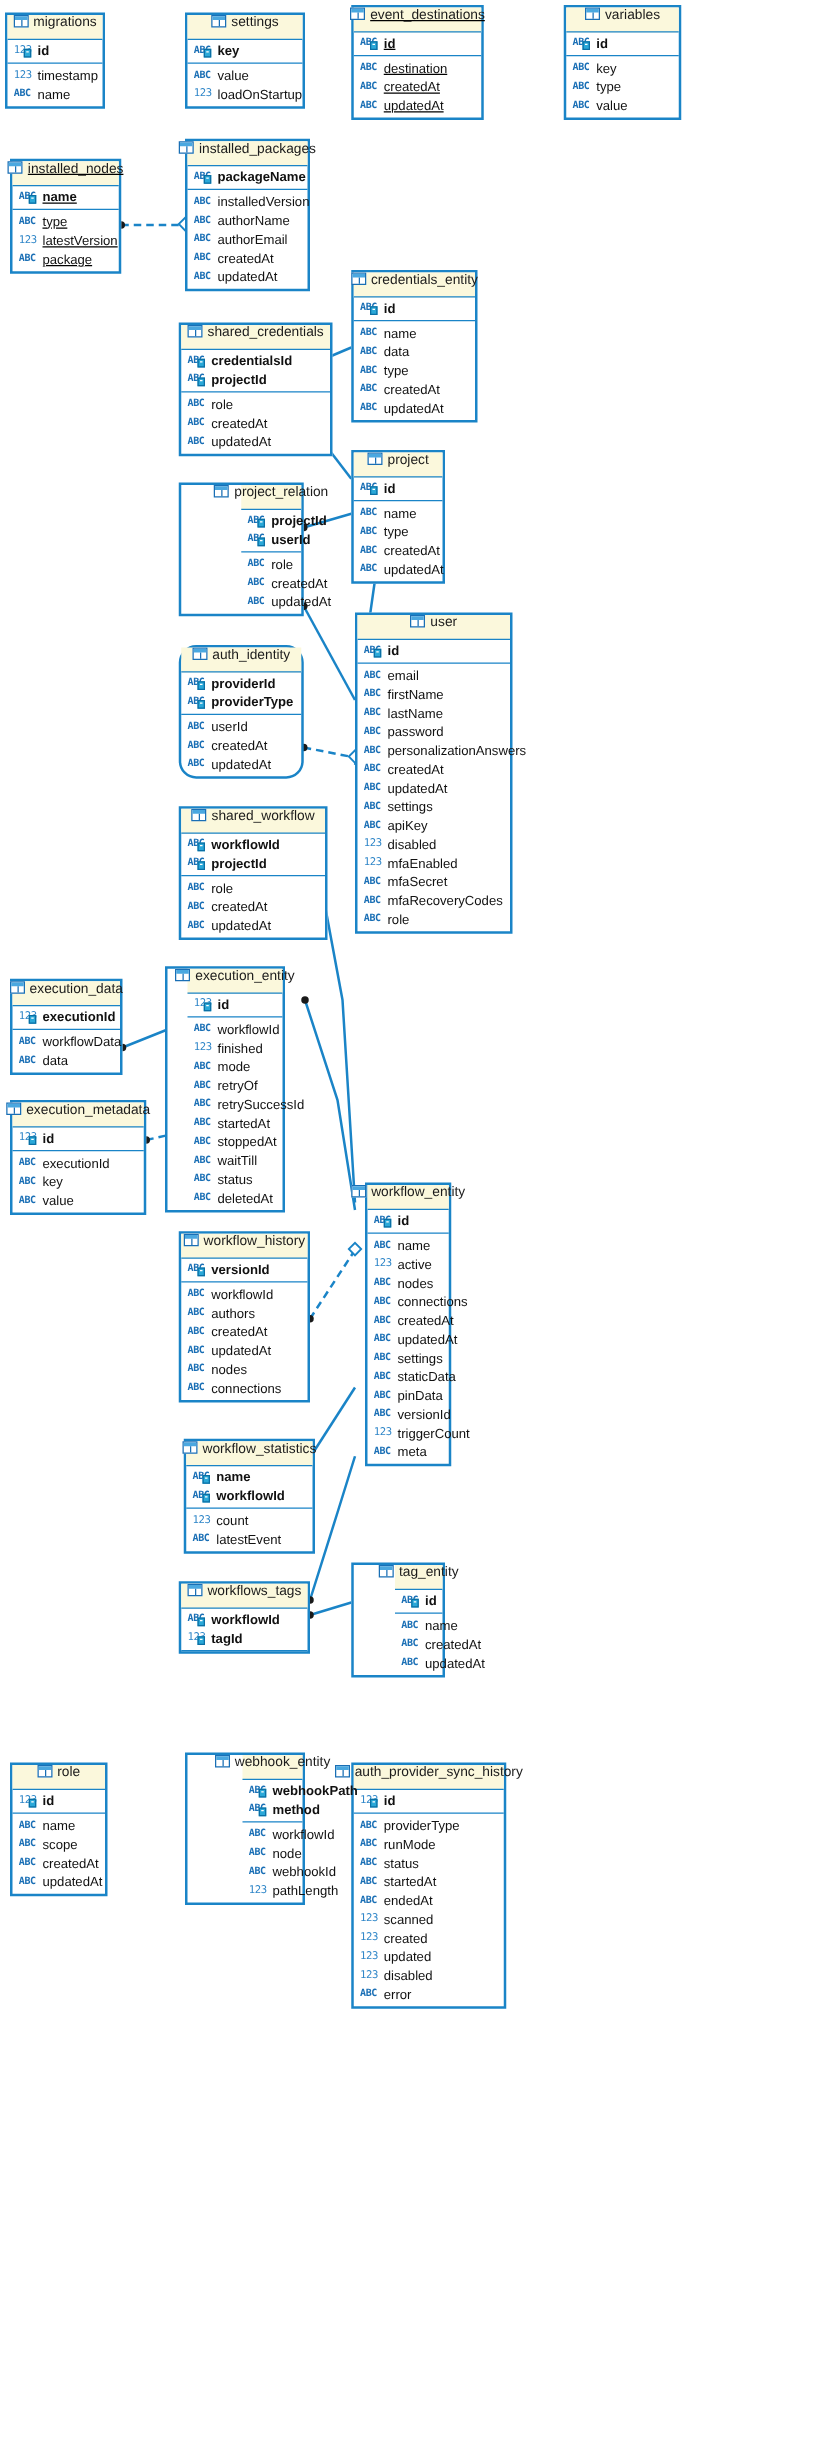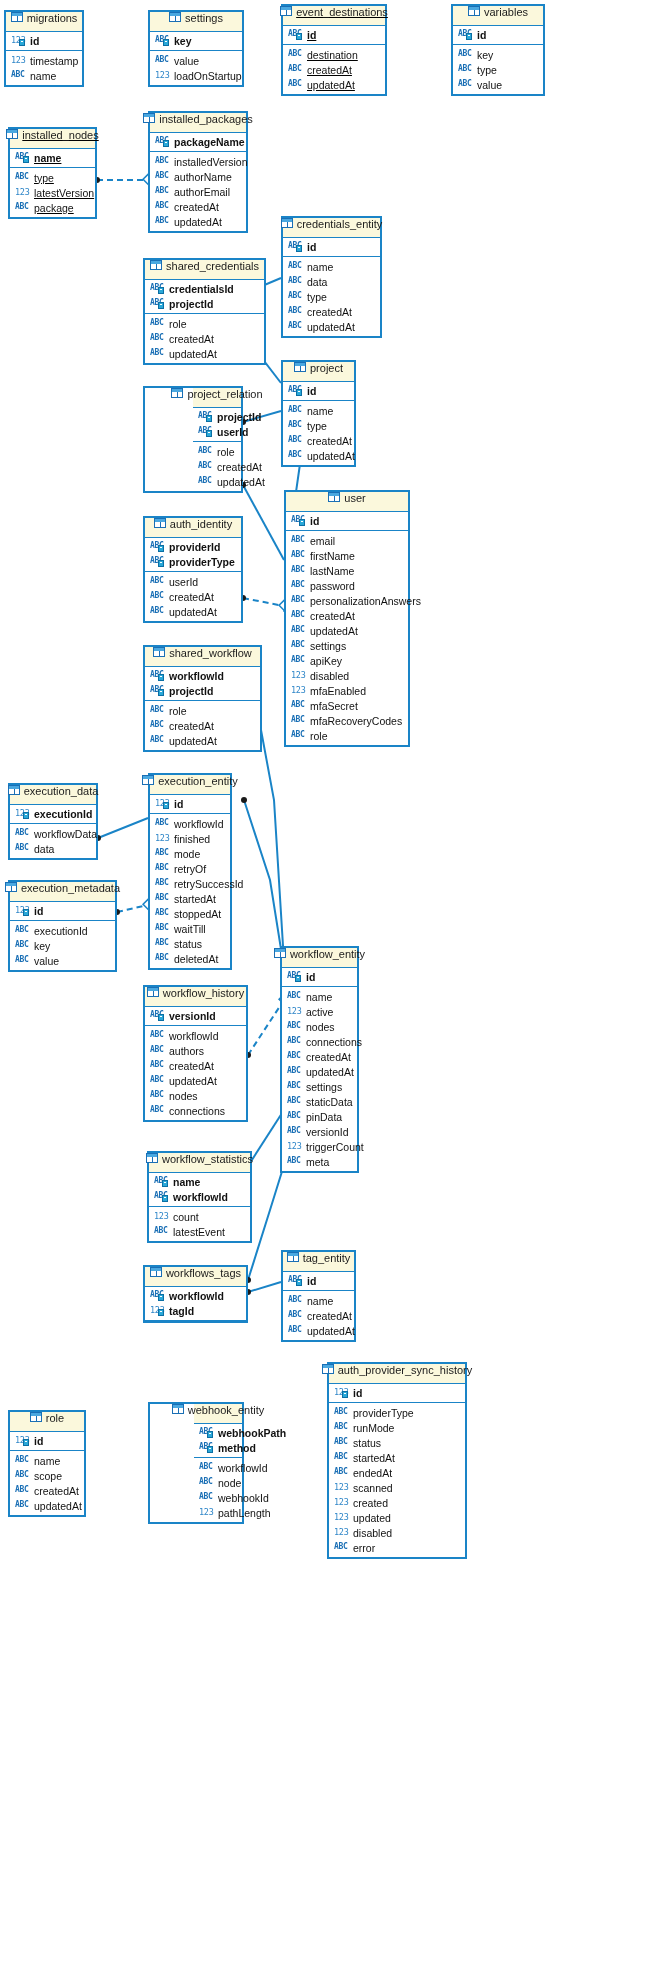--- a/index.html
+++ b/index.html
@@ -552,21 +552,21 @@
             <span class="lbl">mfaRecoveryCodes</span>
           </div>
           <div class="col">
             <span class="ticon">
               <span class="txt">ABC</span>
             </span>
             <span class="lbl">role</span>
           </div>
         </div>
       </div>
-      <div class="table" style="left: 143px; top: 516px; width: 100px;">
+      <div class="table" style="left: 143px; top: 516px; width: 100px; border-radius: 14px;">
         <div class="thead">
           <span class="gicon"></span>
           <span class="tname">auth_identity</span>
         </div>
         <div class="pkbox">
           <div class="col pk">
             <span class="ticon">
               <span class="txt">ABC</span>
               <span class="keytag"></span>
             </span>
@@ -665,21 +665,21 @@
             <span class="lbl">workflowData</span>
           </div>
           <div class="col">
             <span class="ticon">
               <span class="txt">ABC</span>
             </span>
             <span class="lbl">data</span>
           </div>
         </div>
       </div>
-      <div class="table" style="left: 148px; top: 773px; width: 84px;">
+      <div class="table" style="left: 132px; top: 773px; width: 96px; padding-left: 16px;">
         <div class="thead">
           <span class="gicon"></span>
           <span class="tname">execution_entity</span>
         </div>
         <div class="pkbox">
           <div class="col pk">
             <span class="ticon num">
               <span class="txt">123</span>
               <span class="keytag"></span>
             </span>
@@ -777,21 +777,21 @@
             <span class="lbl">key</span>
           </div>
           <div class="col">
             <span class="ticon">
               <span class="txt">ABC</span>
             </span>
             <span class="lbl">value</span>
           </div>
         </div>
       </div>
-      <div class="table" style="left: 280px; top: 946px; width: 79px;">
+      <div class="table" style="left: 292px; top: 946px; width: 69px;">
         <div class="thead">
           <span class="gicon"></span>
           <span class="tname">workflow_entity</span>
         </div>
         <div class="pkbox">
           <div class="col pk">
             <span class="ticon">
               <span class="txt">ABC</span>
               <span class="keytag"></span>
             </span>
@@ -977,21 +977,21 @@
           </div>
           <div class="col pk">
             <span class="ticon num">
               <span class="txt">123</span>
               <span class="keytag"></span>
             </span>
             <span class="lbl">tagId</span>
           </div>
         </div>
       </div>
-      <div class="table" style="left: 281px; top: 1250px; width: 75px;">
+      <div class="table" style="left: 281px; top: 1250px; width: 75px; padding-left: 33px;">
         <div class="thead">
           <span class="gicon"></span>
           <span class="tname">tag_entity</span>
         </div>
         <div class="pkbox">
           <div class="col pk">
             <span class="ticon">
               <span class="txt">ABC</span>
               <span class="keytag"></span>
             </span>
@@ -1012,21 +1012,21 @@
             <span class="lbl">createdAt</span>
           </div>
           <div class="col">
             <span class="ticon">
               <span class="txt">ABC</span>
             </span>
             <span class="lbl">updatedAt</span>
           </div>
         </div>
       </div>
-      <div class="table" style="left: 281px; top: 1362px; width: 140px; margin-left: 46px;">
+      <div class="table" style="left: 281px; top: 1410px; width: 124px;">
         <div class="thead">
           <span class="gicon"></span>
           <span class="tname">auth_provider_sync_history</span>
         </div>
         <div class="pkbox">
           <div class="col pk">
             <span class="ticon num">
               <span class="txt">123</span>
               <span class="keytag"></span>
             </span>

